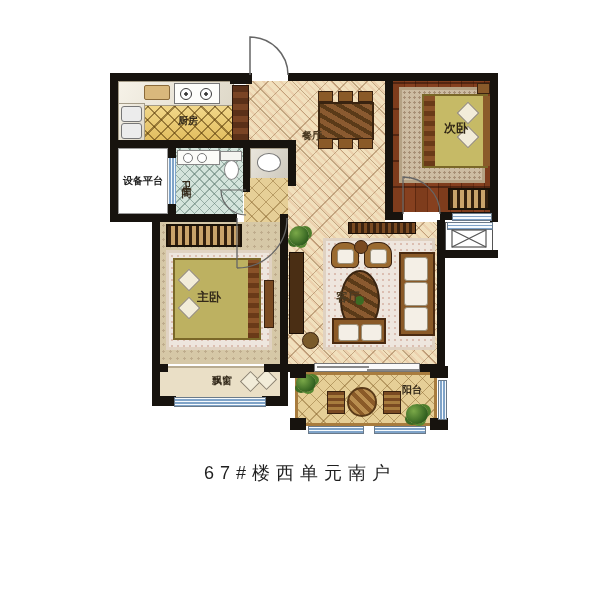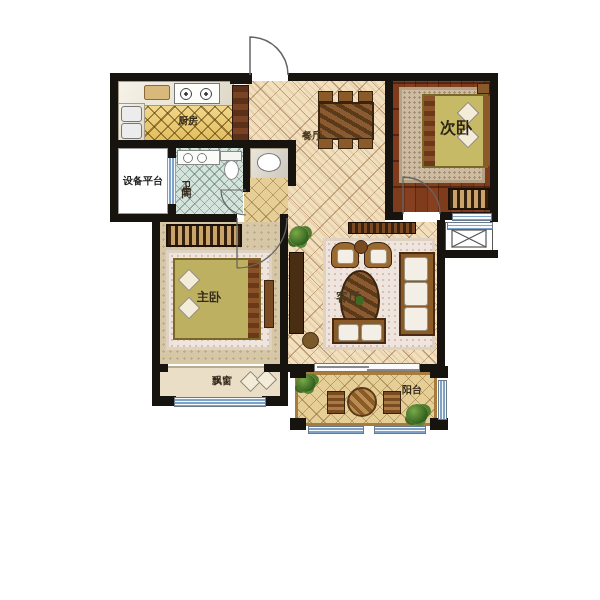--- a/index.html
+++ b/index.html
@@ -223,22 +223,23 @@
     <path d="M250 75 L250 37 A38 38 0 0 1 288 75" fill="none" stroke="#666" stroke-width="1.5"></path>
     <path d="M237 268 L237 218 M287 218 A50 50 0 0 1 237 268" fill="none" stroke="#666" stroke-width="1.3"></path>
     <path d="M403 214 L403 177 A37 37 0 0 1 440 214" fill="none" stroke="#666" stroke-width="1.3"></path>
     <path d="M246 190 L221 190 A25 25 0 0 0 246 215" fill="none" stroke="#666" stroke-width="1.2"></path>
     <rect x="452" y="230" width="34" height="17" fill="#fff" stroke="#555" stroke-width="1.2"></rect>
     <path d="M452 230 L486 247 M486 230 L452 247" fill="none" stroke="#555" stroke-width="1.2"></path>
   </svg>
 
   <div class="label" style="left:188px;top:121px;font-size:10px;">厨房</div>
   <div class="label" style="left:312px;top:136px;font-size:10px;color:#4a3a22;">餐厅</div>
-  <div class="label" style="left:456px;top:128px;font-size:16px;color:#2e2414;">次卧</div>
+  <div class="label" style="left:456px;top:128px;font-size:12px;color:#2e2414;">次卧</div>
   <div class="label" style="left:143px;top:181px;font-size:10px;color:#222;">设备平台</div>
   <div class="label label-v" style="left:186px;top:178px;font-size:10px;">卫生间</div>
   <div class="label" style="left:209px;top:297px;font-size:12px;">主卧</div>
   <div class="label" style="left:348px;top:297px;font-size:12px;color:#4a3a22;">客厅</div>
   <div class="label" style="left:222px;top:381px;font-size:10px;">飘窗</div>
   <div class="label" style="left:412px;top:390px;font-size:10px;">阳台</div>
 
+  <div class="caption" style="top:461px;letter-spacing:6px;">67#楼西单元南户</div>
 
 </div>
 
 </body></html>

